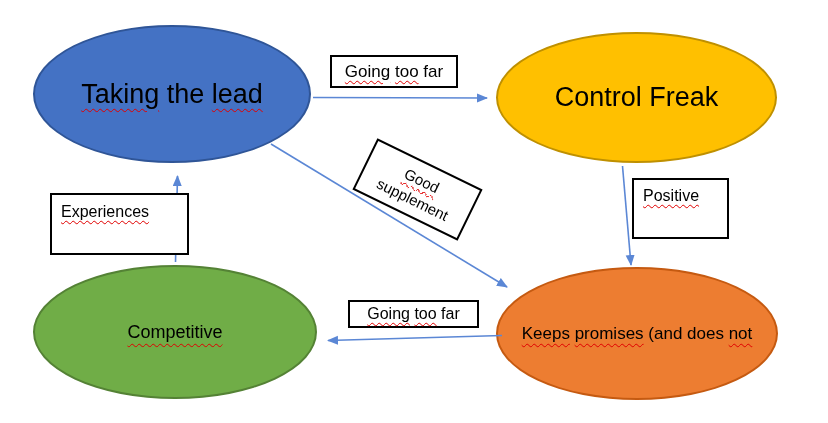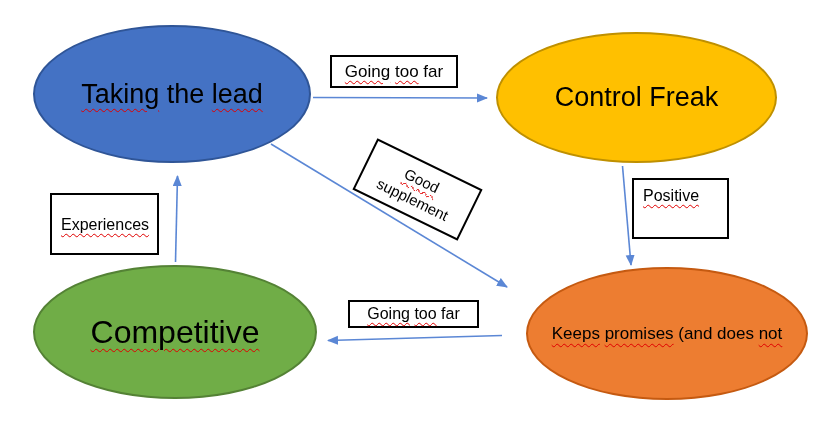--- a/index.html
+++ b/index.html
@@ -21,43 +21,43 @@
     border:2px solid #000;
     display:flex;
     align-items:center;
     justify-content:center;
     text-align:center;
     color:#000;
     box-sizing:border-box;
   }
   .node-blue  { left:33px;  top:25px;  width:278px; height:138px; font-size:27px;justify-content:center; }
   .node-yellow{ left:496px; top:32px;  width:281px; height:131px; font-size:27px; }
-  .node-green { left:33px;  top:265px; width:284px; height:134px; font-size:32px; }
+  .node-green { left:33px;  top:265px; width:284px; height:134px; font-size:18px; }
   .node-orange{
-    left:526px; top:267px; width:282px; height:133px;
+    left:496px; top:267px; width:282px; height:133px;
     font-size:17px; flex-direction:column; line-height:33px;
   }
   
   .overlay{
     position:absolute; left:0; top:0; z-index:2; pointer-events:none;
   }
   .overlay line{ stroke:var(--arrow); stroke-width:1.6px; pointer-events:stroke; }
   #ah path{ fill:var(--arrow); }
   
   .lbox{
     position:absolute;
     background:#ffffff;
     border:2px solid #000;
     box-sizing:border-box;
     z-index:3;
     color:#000;
   }
   .box-gtf-top   { left:330px; top:55px;  width:128px; height:33px; font-size:17px; line-height:29px; text-align:center; }
   .box-pos       { left:632px; top:178px; width:97px;  height:61px; font-size:16px; line-height:28px; padding:2px 0 3px 9px; }
-  .box-exp       { left:50px;  top:193px; width:109px; height:62px; font-size:16px; line-height:29px; padding:15px 0 0 9px; }
+  .box-exp       { left:50px;  top:193px; width:139px; height:62px; font-size:16px; line-height:29px; padding:2px 0 0 9px; }
   .box-gtf-bottom{ left:348px; top:300px; width:131px; height:28px; font-size:16px; line-height:24px; text-align:center; }
   .box-good{
     left:359px; top:161px; width:117px; height:57px;
     transform:rotate(26deg);
     font-size:15px; line-height:21px; text-align:center; padding-top:6px;
   }
   
   .sq{
     text-decoration-line:underline;
     text-decoration-style:wavy;

